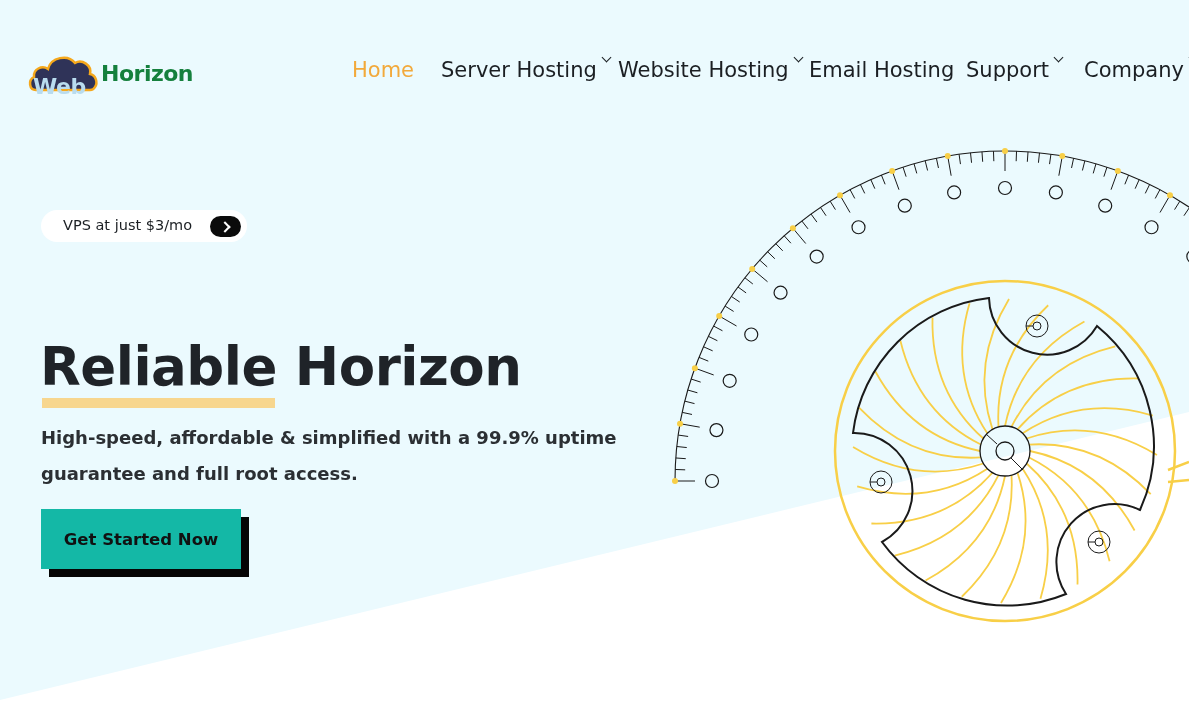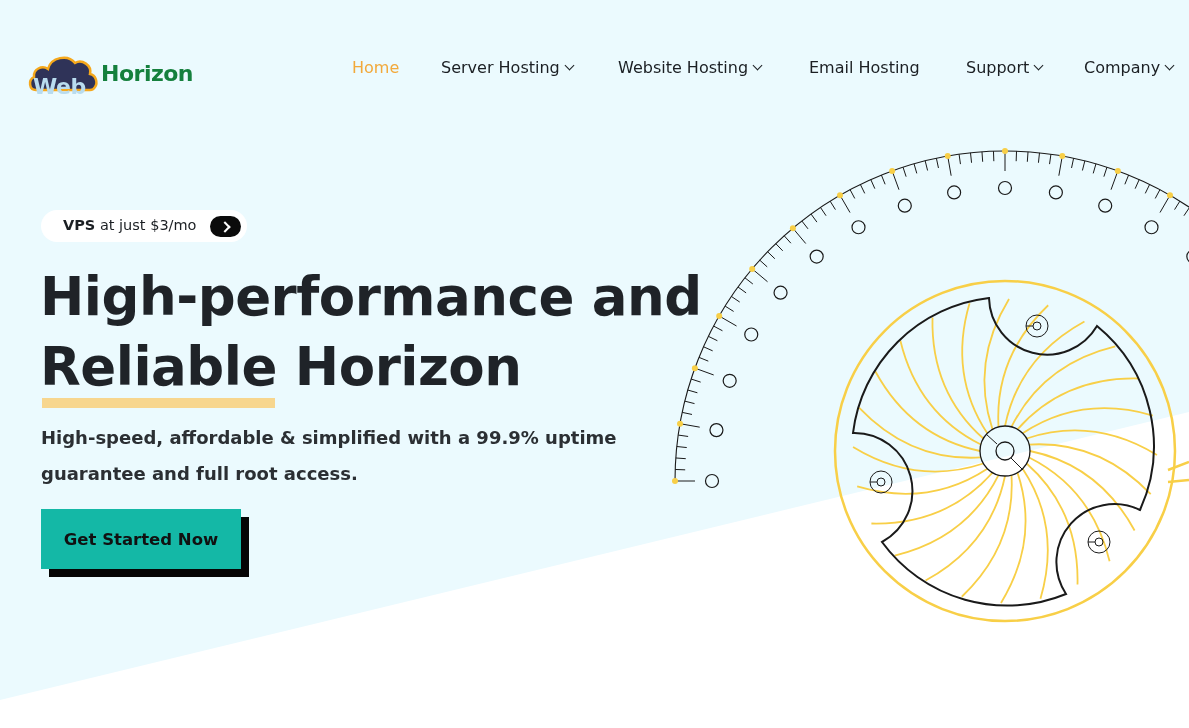--- a/index.html
+++ b/index.html
@@ -7,27 +7,27 @@
   body { position: relative; font-family: "DejaVu Sans", sans-serif; color: #1f2328; }
 
   .bg-tint { position: absolute; left: 0; top: 0; width: 1189px; height: 728px; z-index: 0; }
 
   .logo { position: absolute; left: 28px; top: 50px; height: 42px; width: 180px; z-index: 2; }
   .logo .cloud { position: absolute; left: 0; top: 0; }
   .logo .web { position: absolute; left: 5px; top: 24px; font: bold 22px "DejaVu Sans", sans-serif; color: #b9dcef; letter-spacing: -0.5px; }
   .logo .horizon { position: absolute; left: 73px; top: 11px; font: bold 22px "DejaVu Sans", sans-serif; color: #15803d; letter-spacing: -0.5px; }
 
   .nav { position: absolute; top: 58px; left: 0; width: 1189px; height: 24px; z-index: 2; }
-  .nav-item { position: absolute; top: 0; font-size: 16px; color: #1b1f23; white-space: nowrap; display: flex; align-items: center; cursor: pointer; }
+  .nav-item { position: absolute; top: 0; font-size: 21px; color: #1b1f23; white-space: nowrap; display: flex; align-items: flex-start; cursor: pointer; }
   .nav-item.active { color: #f2a93b; }
   .nav-item .chev { display: inline-block; width: 7px; height: 7px; border-right: 1.6px solid #1b1f23; border-bottom: 1.6px solid #1b1f23; transform: rotate(45deg); margin-left: 6px; margin-top: -4px; }
 
   .promo-pill { position: absolute; left: 41px; top: 210px; width: 206px; height: 32px; background: #ffffff; border-radius: 16px; z-index: 2; display: flex; align-items: center; }
   .promo-pill .txt { position: absolute; left: 22px; top: 7px; font-size: 14.5px; color: #1b1f23; }
-  .promo-pill .txt b { font-weight: bold; }
+  .promo-pill .txt b { font-weight: normal; }
   .promo-pill .go { position: absolute; left: 169px; top: 6px; width: 31px; height: 21px; background: #0b0b0b; border-radius: 11px; }
   .promo-pill .go::after { content: ""; position: absolute; left: 11px; top: 6.5px; width: 6px; height: 6px; border-right: 2px solid #fff; border-top: 2px solid #fff; transform: rotate(45deg); }
 
   .headline { position: absolute; left: 40px; top: 262px; z-index: 2; font: bold 53px "DejaVu Sans", sans-serif; line-height: 70px; color: #1f2328; letter-spacing: -0.5px; white-space: nowrap; }
   .headline .hl { position: relative; display: inline-block; }
   .headline .hl::after { content: ""; position: absolute; left: 2px; right: 2px; bottom: -6px; height: 10px; background: #f7d68e; z-index: -1; }
 
   .subtext { position: absolute; left: 41px; top: 420px; width: 620px; z-index: 2; font-size: 18px; line-height: 36px; color: #2b2f33; font-weight: bold; }
 
   .cta-wrap { position: absolute; left: 41px; top: 509px; width: 208px; height: 68px; z-index: 2; }
@@ -253,21 +253,21 @@
     <span class="chev"></span>
   </a>
 </nav>
 
 <a class="promo-pill">
   <span class="txt"><b>VPS</b><span> at just $3/mo</span></span>
   <span class="go"></span>
 </a>
 
 <h1 class="headline">
-  <span>High-performance and</span><br>
+  <br>
   <span class="hl">Reliable</span><span> Horizon</span>
 </h1>
 
 <p class="subtext">High-speed, affordable &amp; simplified with a 99.9% uptime guarantee and full root access.</p>
 
 <div class="cta-wrap">
   <div class="cta-shadow"></div>
   <button class="cta">Get Started Now</button>
 </div>
 

